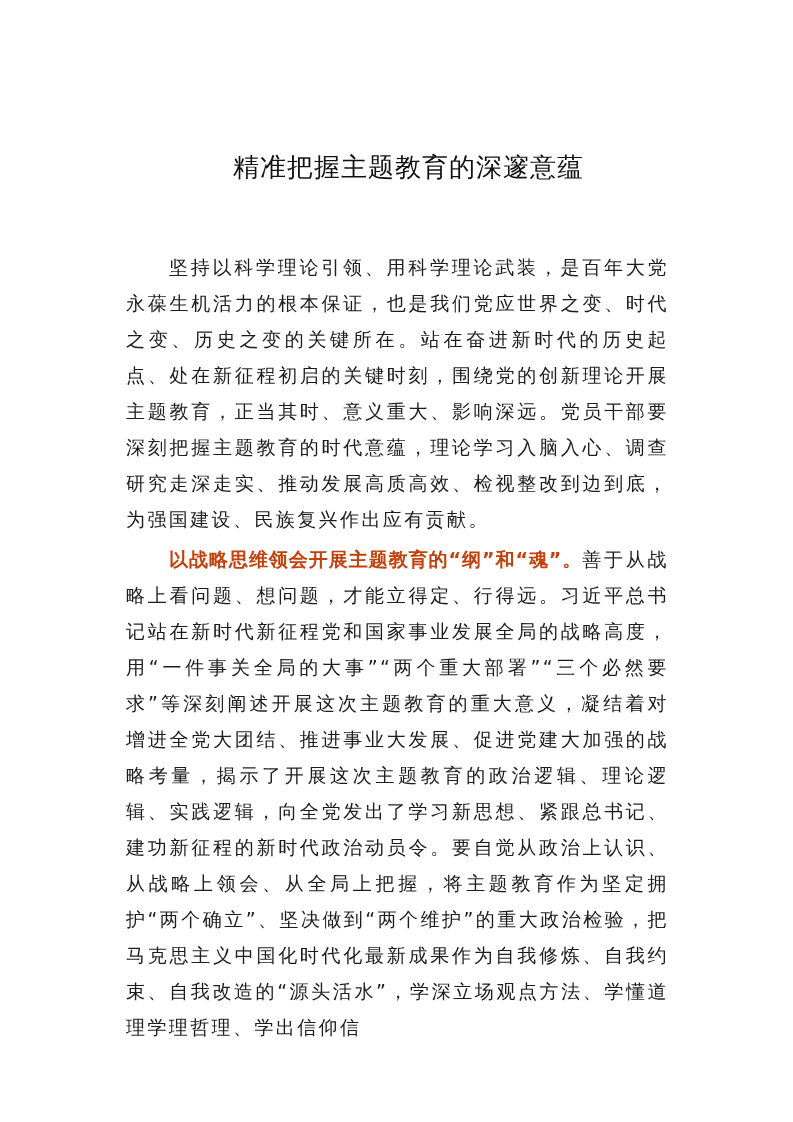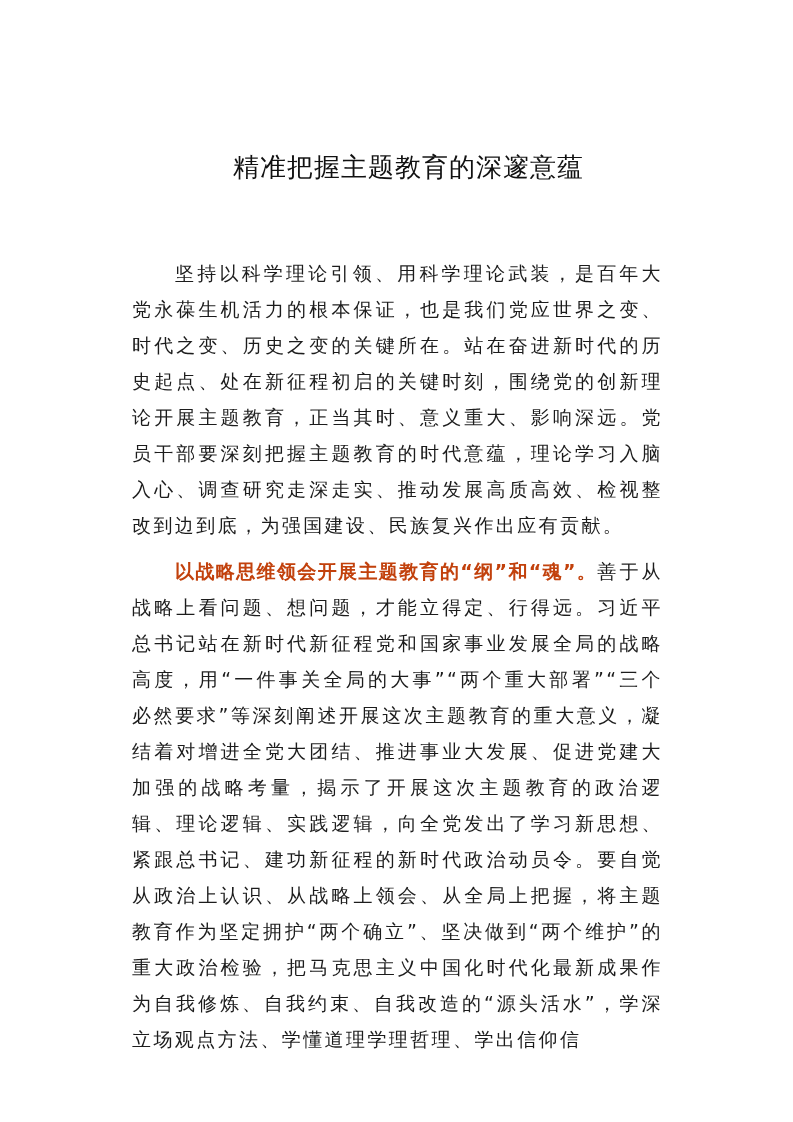--- a/index.html
+++ b/index.html
@@ -35,21 +35,21 @@
       margin: 8px;
       font-weight: normal;
     }
     .body {
       position: absolute;
       top: 245px;
       left: 122px;
       width: 551px;
     }
     .para {
-      margin: 10px;
+      margin: 4px;
       font-size: 19px;
       line-height: 36px;
       text-indent: 43px;
       text-align: justify;
       letter-spacing: 2.4px;
       color: #1c1c1c;
     }
     .lead {
       font-weight: bold;
       color: #c2410c;

